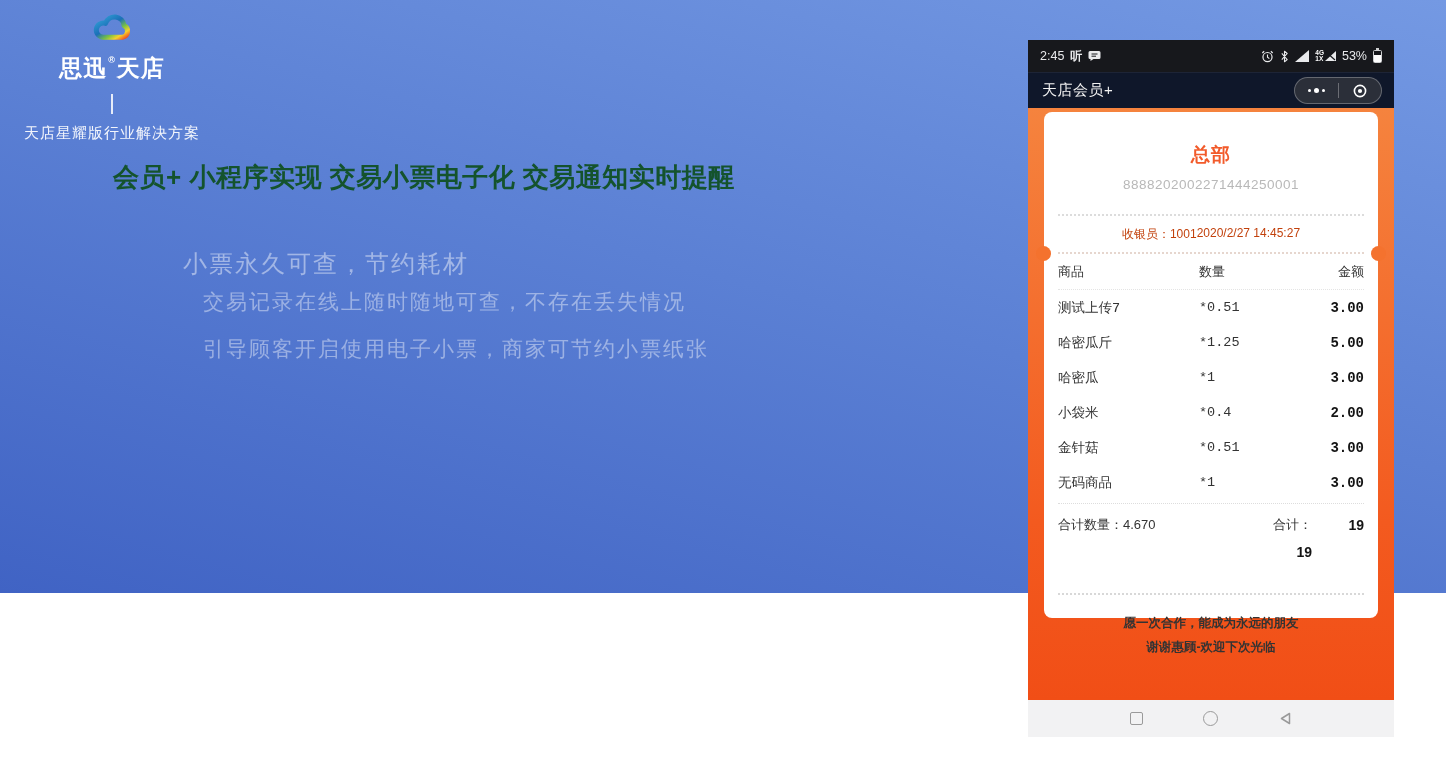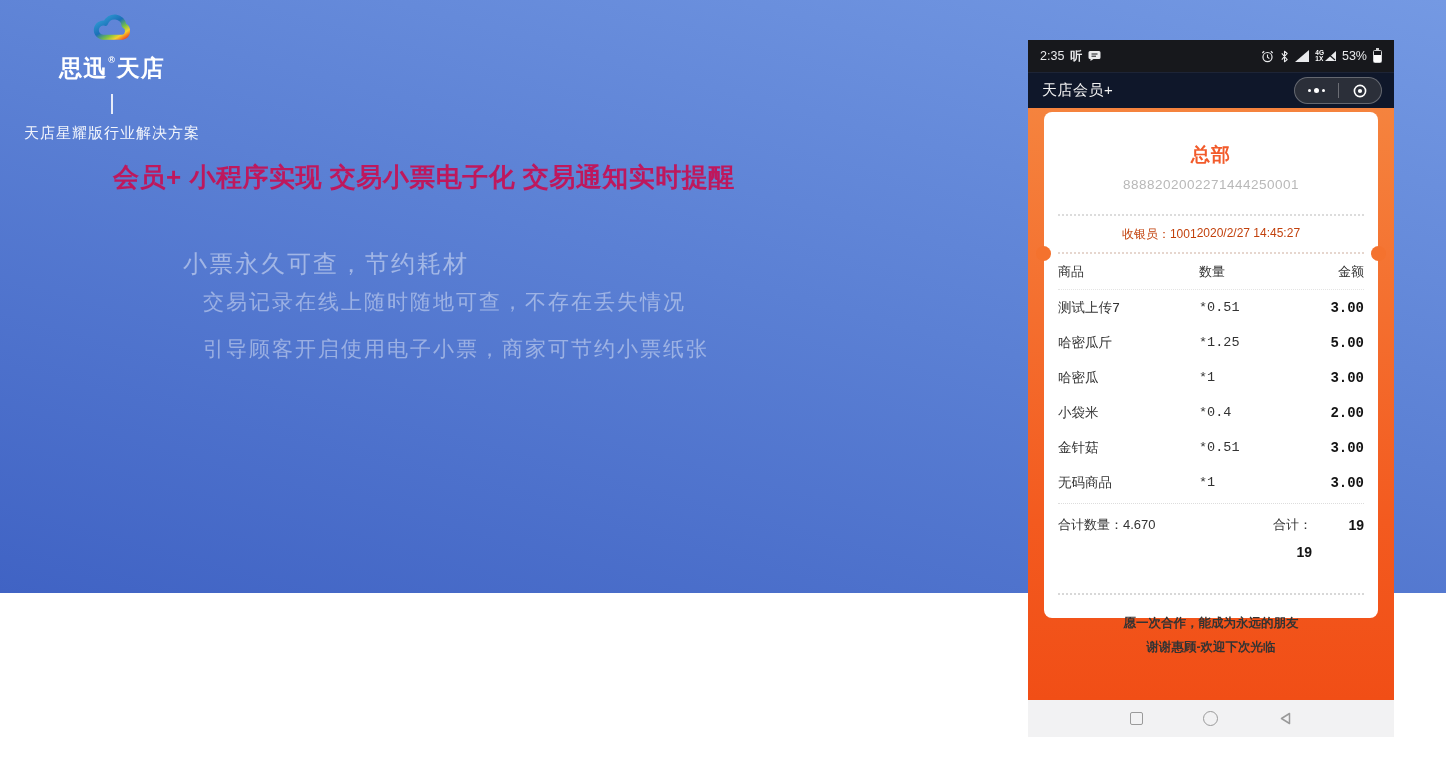--- a/index.html
+++ b/index.html
@@ -12,21 +12,21 @@
 
   
   .brand { position:absolute; left:24px; top:13px; display:flex; align-items:center; gap:10px; color:#fff;flex-direction:column; }
   .brand-name { font-size:23px; font-weight:bold; letter-spacing:1px; display:flex; align-items:flex-start; }
   .brand-name sup { font-size:9px; margin:2px 1px 0 1px; }
   .brand-bar { width:2px; height:20px; background:rgba(255,255,255,.85); margin:0 6px; }
   .brand-subtitle { font-size:15px; letter-spacing:1px; color:#f2f5fc; }
 
   
   .headline { position:absolute; left:113px; top:160px; font-size:26px; font-weight:bold;
-    color:#be185d; letter-spacing:.5px; }
+    color:#14532d; letter-spacing:.5px; }
   .feature1 { position:absolute; left:183px; top:248px; color:rgba(255,255,255,.45); }
   .feature1 h2 { font-size:24px; font-weight:normal; letter-spacing:2px; }
   .feature1 p { margin-left:20px; margin-top:6px; font-size:21px; line-height:31px; letter-spacing:2px; color:rgba(255,255,255,.42); }
   .feature1 p + p { margin-top:16px; }
   .feature2 { position:absolute; left:183px; top:398px; width:560px; color:#fff; }
   .feature2 h2 { font-size:22px; font-weight:bold; letter-spacing:1px; }
   .feature2 p { margin-top:7px; width:548px; font-size:20px; font-weight:bold; line-height:31px; text-indent:2em; letter-spacing:.5px; }
 
   
   .phone { position:absolute; left:1028px; top:40px; width:366px; height:697px; }
@@ -119,21 +119,21 @@
     <h2>小票永久可查，节约耗材</h2>
     <p>交易记录在线上随时随地可查，不存在丢失情况</p>
     <p>引导顾客开启使用电子小票，商家可节约小票纸张</p>
   </section>
 
 
   <div class="phone">
 
     <div class="statusbar">
       <div class="sb-left">
-        <span>2:35</span>
+        <span>2:45</span>
         <span class="sb-glyph">听</span>
         <svg width="13" height="12" viewBox="0 0 13 12">
           <path d="M2 1 h9 a1.5 1.5 0 0 1 1.5 1.5 v5 a1.5 1.5 0 0 1 -1.5 1.5 h-5.5 L2.5 11 v-2 H2 A1.5 1.5 0 0 1 .5 7.5 v-5 A1.5 1.5 0 0 1 2 1z" fill="#E9EAEC"></path>
           <path d="M3.5 4 h6 M3.5 6.2 h4.5" stroke="#17181C" stroke-width="1"></path>
         </svg>
       </div>
       <div class="sb-right">
         <svg width="13" height="13" viewBox="0 0 14 14">
           <circle cx="7" cy="7.6" r="4.9" stroke="#E9EAEC" fill="none" stroke-width="1.3"></circle>
           <path d="M7 4.8 V7.7 L9 9.3" stroke="#E9EAEC" stroke-width="1.2" fill="none"></path>

